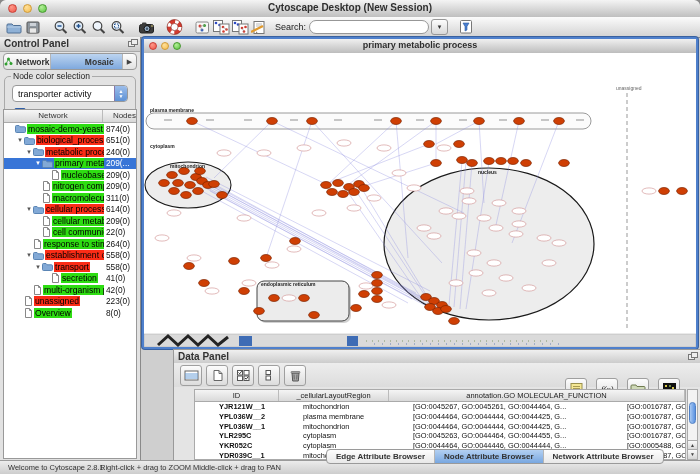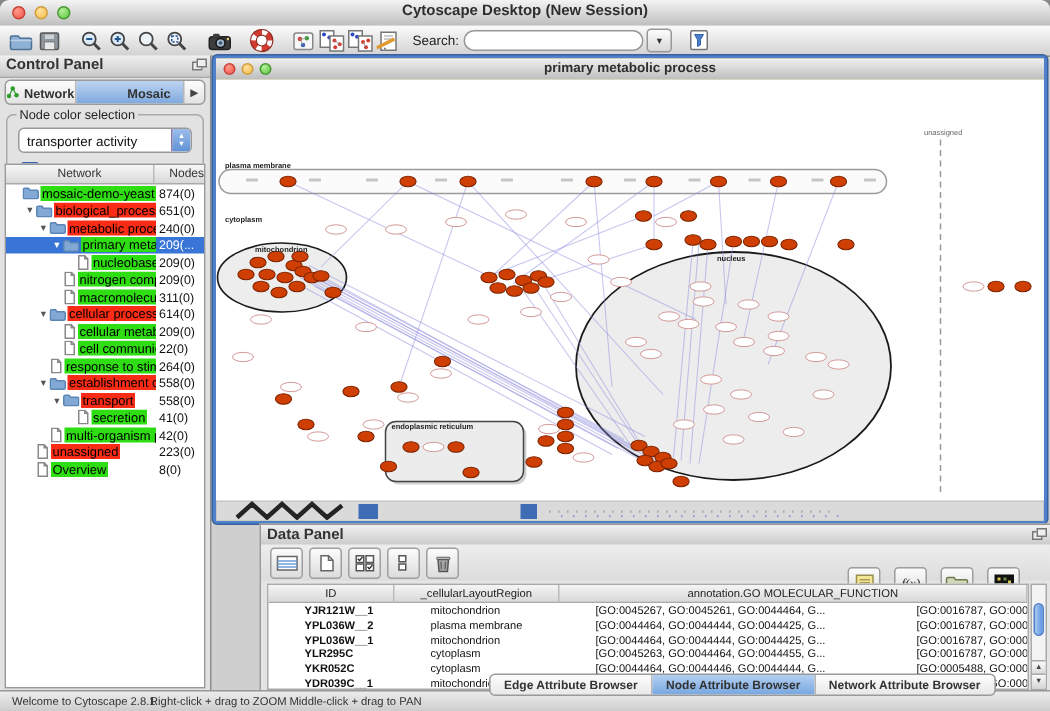--- a/index.html
+++ b/index.html
@@ -58,21 +58,21 @@
   .netwin-title{height:14px;background:linear-gradient(#f0f0f0,#bdbdbd);border-bottom:1px solid #8a8a8a;position:relative;}
   .netwin-title .lights{top:3px;left:5px;gap:4px;}
   .netwin-title .light{width:8px;height:8px;}
   .netwin-title .title-text{top:1px;font-size:9px;}
   .canvas-wrap{position:absolute;left:0;top:14px;right:0;bottom:0;background:#fff;overflow:hidden;}
   
   .dpanel{position:absolute;left:130px;top:349px;right:0;bottom:13px;background:#e4e4e4;border-top:1px solid #999;border-left:1px solid #999;box-sizing:border-box;margin-left:43px;}
   .dp-toolbar{position:absolute;left:0;right:0;top:13px;height:24px;display:flex;align-items:center;padding-left:6px;background:linear-gradient(#ededed,#dcdcdc);}
   .dbtn{width:20px;height:19px;border:1px solid #9f9f9f;border-radius:3px;background:linear-gradient(#fcfcfc,#dcdcdc);display:flex;align-items:center;justify-content:center;margin-right:4px;flex:none;}
   .dp-right{position:absolute;right:16px;top:15px;display:flex;gap:5px;}
-  .dtable{position:absolute;left:4px;right:14px;top:39px;height:71px;background:#fff;border:1px solid #aaa;box-sizing:border-box;overflow:hidden;}
+  .dtable{position:absolute;left:20px;right:14px;top:39px;height:71px;background:#fff;border:1px solid #aaa;box-sizing:border-box;overflow:hidden;}
   .dt-head{display:flex;height:11px;background:linear-gradient(#f5f5f5,#d9d9d9);border-bottom:1px solid #aaa;}
   .dt-th{font-size:7.5px;color:#222;text-align:center;line-height:11px;border-right:1px solid #bbb;overflow:hidden;white-space:nowrap;box-sizing:border-box;}
   .dt-row{display:flex;height:9.8px;padding-left:21px;}
   .dt-td{font-size:7.4px;color:#111;line-height:9.8px;padding-left:3px;overflow:hidden;white-space:nowrap;box-sizing:border-box;}
   .dt-td.idcol{font-weight:bold;}
   .c0{width:84px;flex:none}.c1{width:110px;flex:none}.c2{width:214px;flex:none}.c3{flex:1}
   .dscroll{position:absolute;right:2px;top:39px;width:11px;height:71px;border:1px solid #aaa;background:#f3f3f3;box-sizing:border-box;}
   .dthumb{position:absolute;left:1px;right:1px;top:12px;height:20px;border-radius:4px;background:linear-gradient(90deg,#a9c9f2,#5b93e2);border:1px solid #4f7fc4;}
   .darrow{position:absolute;left:0;right:0;height:9px;background:linear-gradient(#fafafa,#d5d5d5);border-top:1px solid #aaa;font-size:5px;color:#444;text-align:center;line-height:9px;}
   .da-up{bottom:9px}.da-dn{bottom:0}

